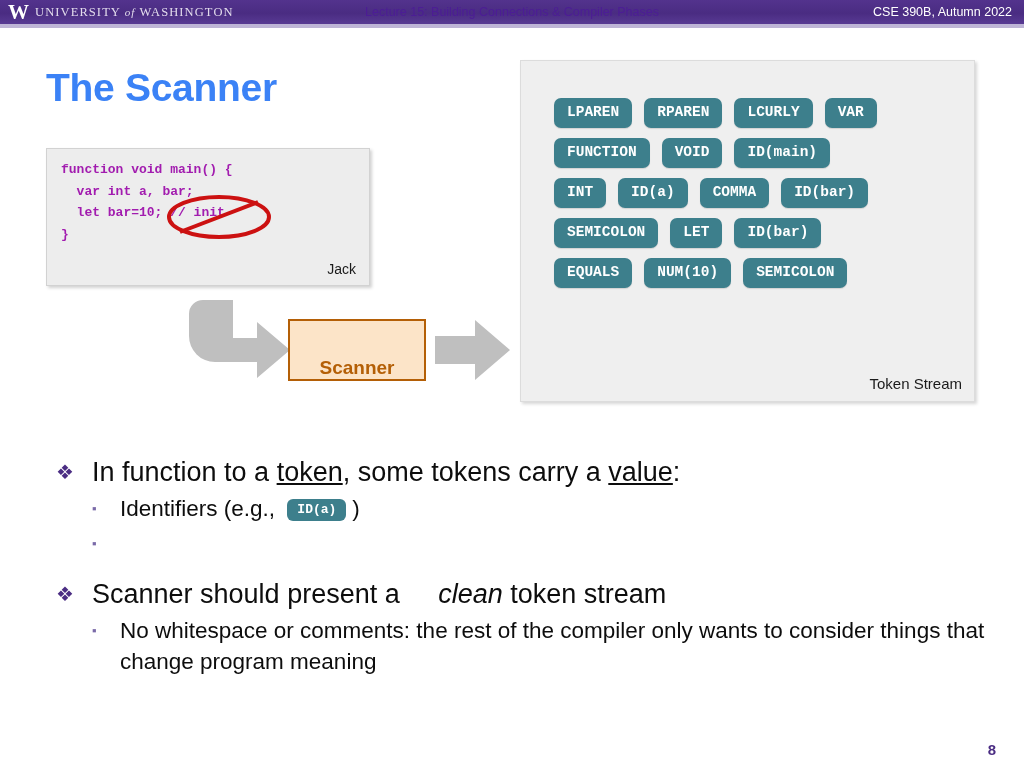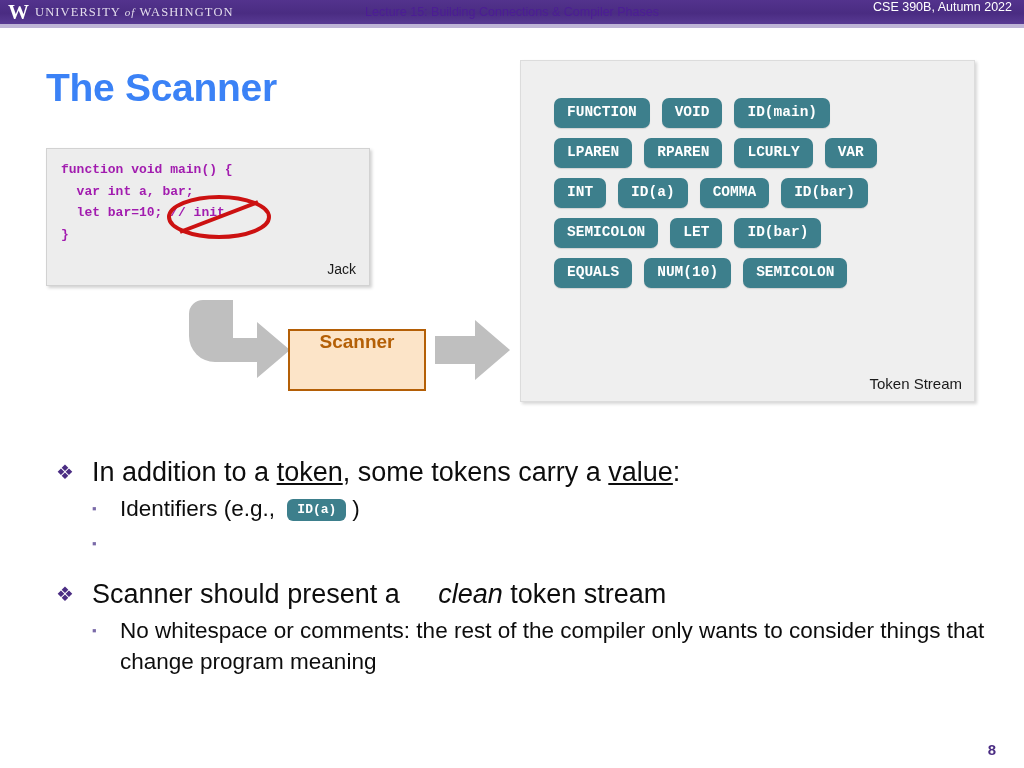--- a/index.html
+++ b/index.html
@@ -73,21 +73,21 @@
     font-size: 12.5px;
     color: #4c1d95;
     font-weight: normal;
     white-space: nowrap;
   }
   .header-right {
     position: absolute;
     right: 12px; top: 0;
     height: 24px;
     display: flex;
-    align-items: flex-start;
+    align-items: center;
     font-size: 12.5px;
     color: #ffffff;
     white-space: nowrap;
   }
 
   
   .slide-title {
     position: absolute;
     left: 46px; top: 66px;
     font-size: 39px;
@@ -132,27 +132,27 @@
   }
 
   
   .flow-area {
     position: absolute;
     left: 185px; top: 298px;
     width: 330px; height: 100px;
   }
   .scanner-box {
     position: absolute;
-    left: 103px; top: 31px;
+    left: 103px; top: 21px;
     width: 138px; height: 62px;
     background: #fce4c8;
     border: 2px solid #b45f06;
     box-sizing: border-box;
     display: flex;
-    align-items: flex-start;
+    align-items: flex-end;
     justify-content: center;
   }
   .scanner-label {
     font-size: 19px;
     font-weight: bold;
     color: #b45f06;
   }
 
   
   .token-panel {
@@ -307,31 +307,31 @@
     <path d="M 250 38 L 290 38 L 290 22 L 325 52 L 290 82 L 290 66 L 250 66 Z" fill="#bfbfbf"></path>
   </svg>
   <div class="scanner-box">
     <span class="scanner-label">Scanner</span>
   </div>
 </div>
 
 <div class="token-panel">
   <div class="token-rows">
     <div class="token-row">
-      <span class="chip">FUNCTION</span>
-      <span class="chip">VOID</span>
-      <span class="chip">ID(main)</span>
-    </div>
-    <div class="token-row">
       <span class="chip">LPAREN</span>
       <span class="chip">RPAREN</span>
       <span class="chip">LCURLY</span>
       <span class="chip">VAR</span>
     </div>
     <div class="token-row">
+      <span class="chip">FUNCTION</span>
+      <span class="chip">VOID</span>
+      <span class="chip">ID(main)</span>
+    </div>
+    <div class="token-row">
       <span class="chip">INT</span>
       <span class="chip">ID(a)</span>
       <span class="chip">COMMA</span>
       <span class="chip">ID(bar)</span>
     </div>
     <div class="token-row">
       <span class="chip">SEMICOLON</span>
       <span class="chip">LET</span>
       <span class="chip">ID(bar)</span>
     </div>
@@ -341,21 +341,21 @@
       <span class="chip">SEMICOLON</span>
     </div>
   </div>
   <div class="token-stream-label">Token Stream</div>
 </div>
 
 <div class="bullets">
 
   <div class="b1">
     <span class="marker">❖</span>
-    <span class="text"><span>In addition to a </span><u class="ul">token</u><span>, some tokens carry a </span><u class="ul">value</u><span>:</span></span>
+    <span class="text"><span>In function to a </span><u class="ul">token</u><span>, some tokens carry a </span><u class="ul">value</u><span>:</span></span>
   </div>
 
   <div class="b2">
     <span class="marker">▪</span>
     <span class="text"><span>Identifiers (e.g., </span><span class="inline-chip">ID(a)</span><span>)</span></span>
   </div>
 
   <div class="b2">
     <span class="marker">▪</span>
   </div>

